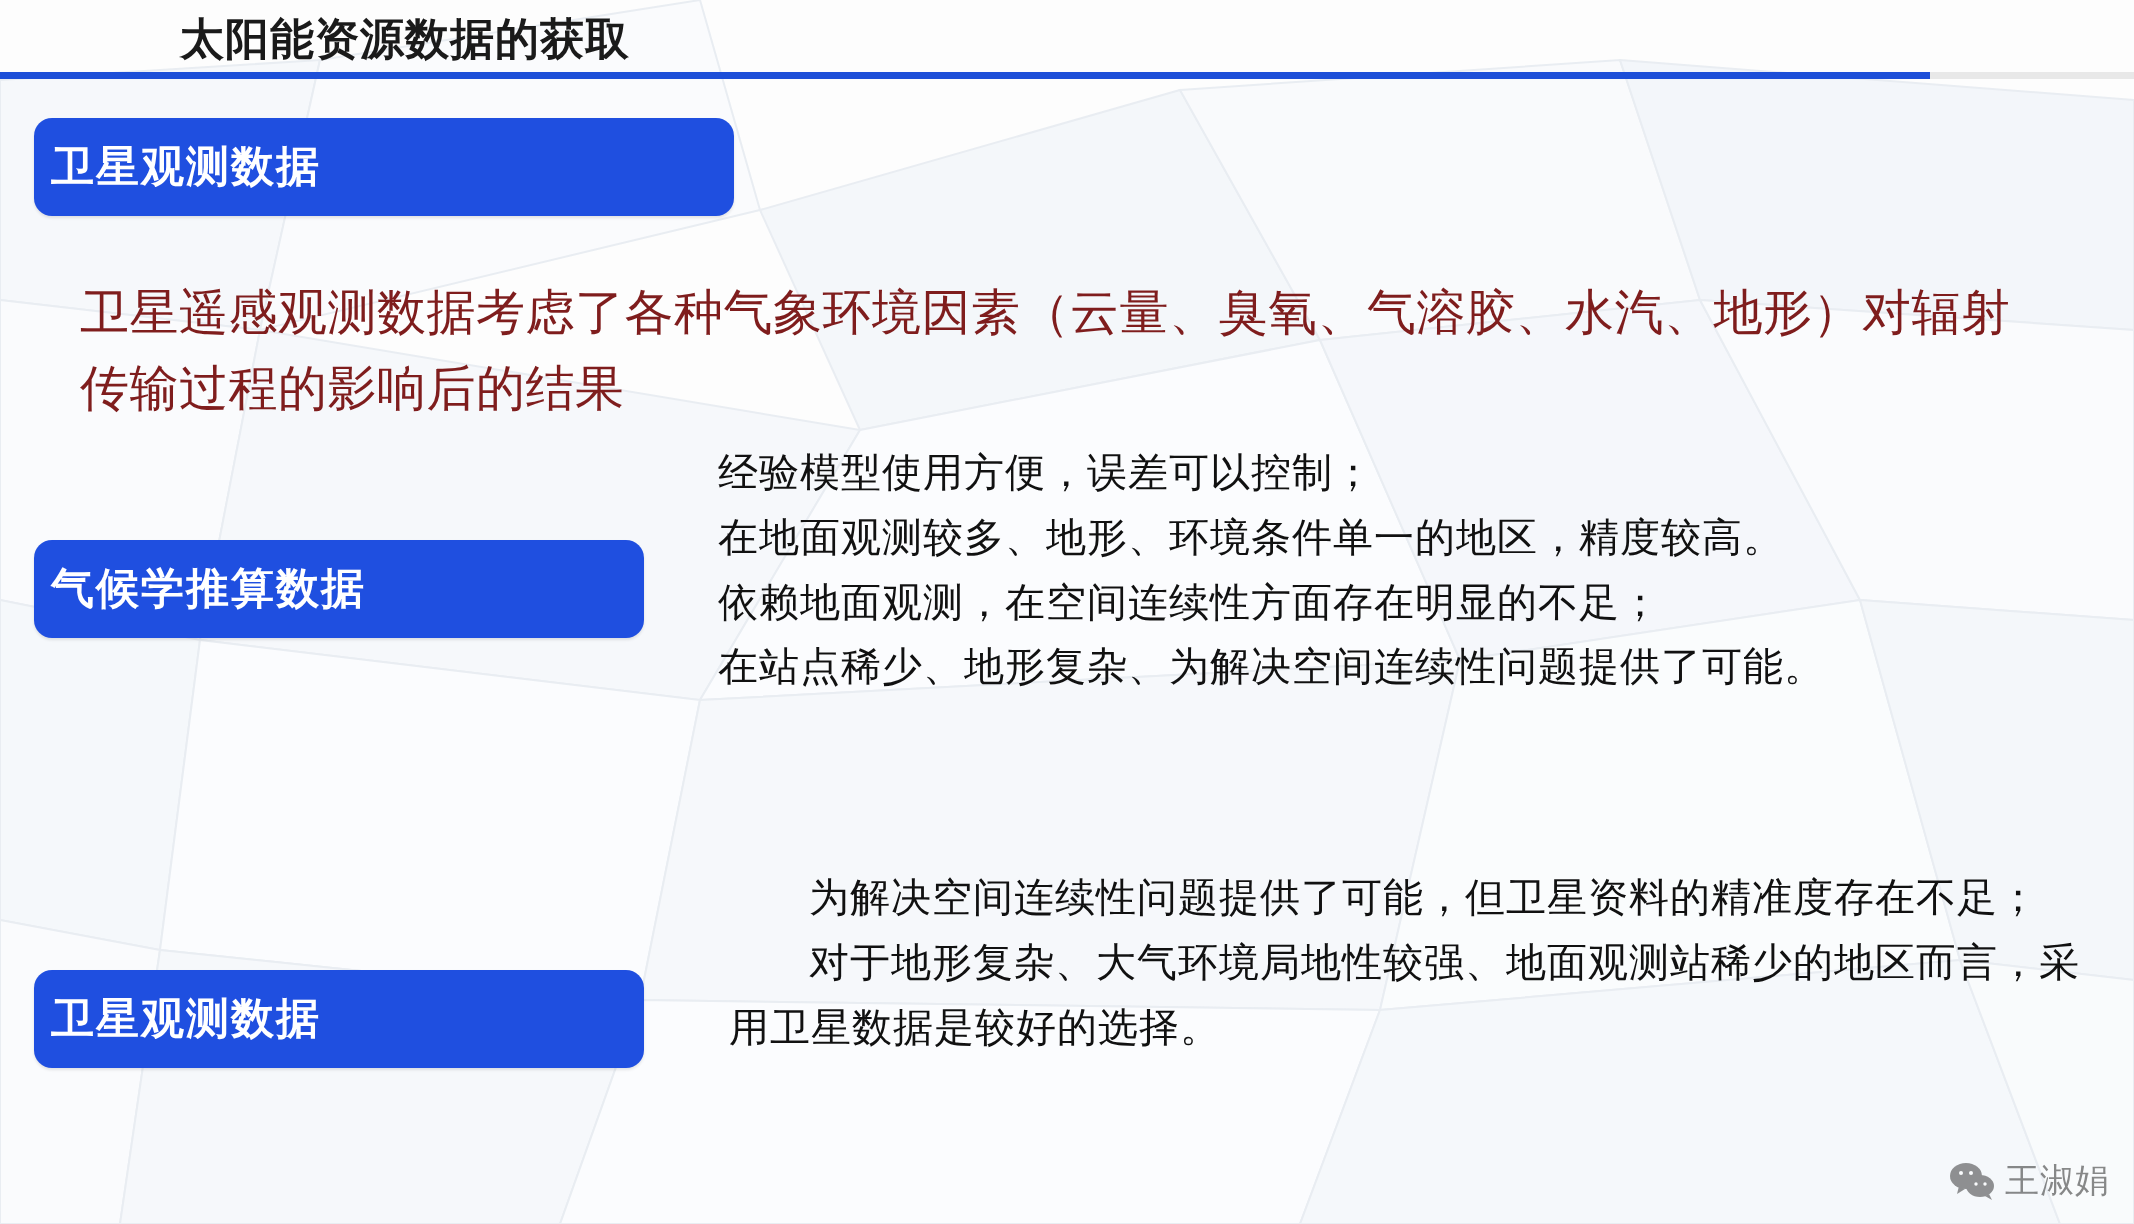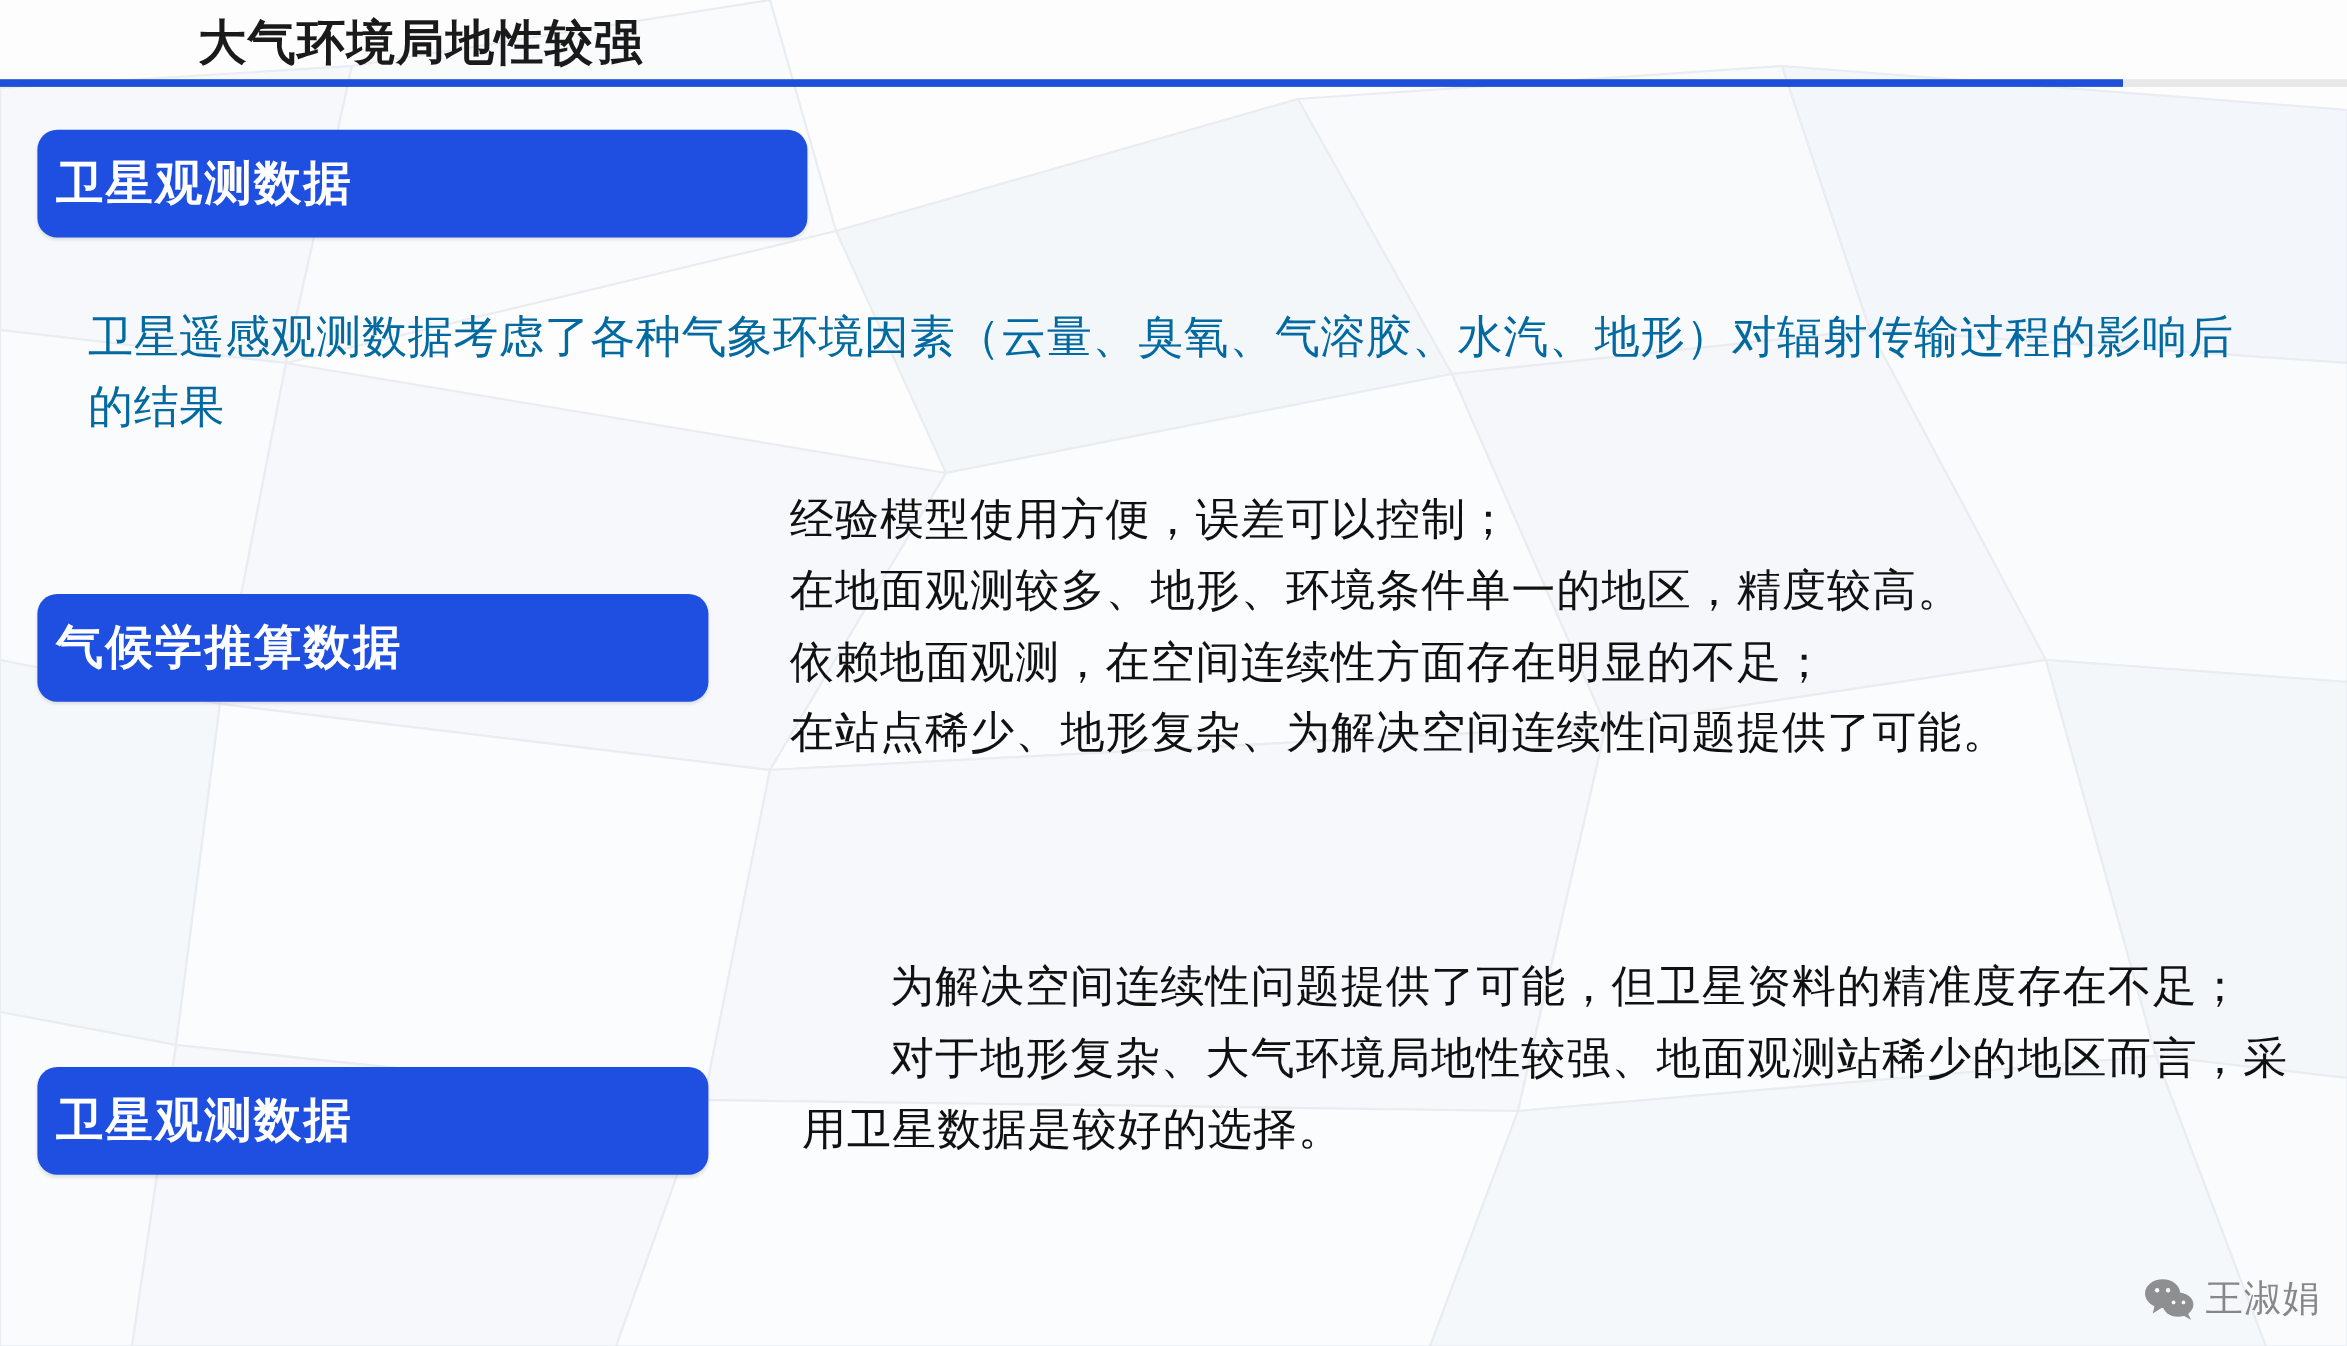--- a/index.html
+++ b/index.html
@@ -84,23 +84,23 @@
   .chip-1 { left: 34px;  top: 118px; width: 700px;  height: 98px; }
   .chip-2 { left: 34px;  top: 540px; width: 610px;  height: 98px; }
   .chip-3 { left: 34px;  top: 970px; width: 610px;  height: 98px; }
 
   
   .lead-para {
     position: absolute;
     left: 80px;
     top: 275px;
     width: 1960px;
-    font-size: 41px;
+    font-size: 49px;
     line-height: 1.55;
-    color: #0369a1;
+    color: #7f1d1d;
     letter-spacing: 0.5px;
   }
 
   
   .body-block {
     position: absolute;
     font-family: "DejaVu Serif", "Liberation Serif", serif;
     color: #111111;
     font-size: 40px;
     line-height: 1.62;
@@ -168,21 +168,21 @@
       <polygon points="1860,600 2134,620 2134,980 1960,960" fill="#f4f7fa"></polygon>
       <polygon points="0,920 160,950 120,1224 0,1224" fill="#fafbfd"></polygon>
       <polygon points="160,950 640,1000 560,1224 120,1224" fill="#f6f8fb"></polygon>
       <polygon points="640,1000 1380,1010 1300,1224 560,1224" fill="#fbfcfe"></polygon>
       <polygon points="1380,1010 1960,960 2060,1224 1300,1224" fill="#f5f8fb"></polygon>
       <polygon points="1960,960 2134,980 2134,1224 2060,1224" fill="#f9fbfc"></polygon>
     </g>
   </svg>
 
   <div class="title-bar">
-    <div class="title-text">大气环境局地性较强</div>
+    <div class="title-text">太阳能资源数据的获取</div>
     <div class="title-rule"></div>
     <div class="title-rule-cap"></div>
   </div>
 
   <div class="chip chip-1">
     <span>卫星观测数据</span>
   </div>
 
   <div class="lead-para">卫星遥感观测数据考虑了各种气象环境因素（云量、臭氧、气溶胶、水汽、地形）对辐射传输过程的影响后的结果</div>
 

